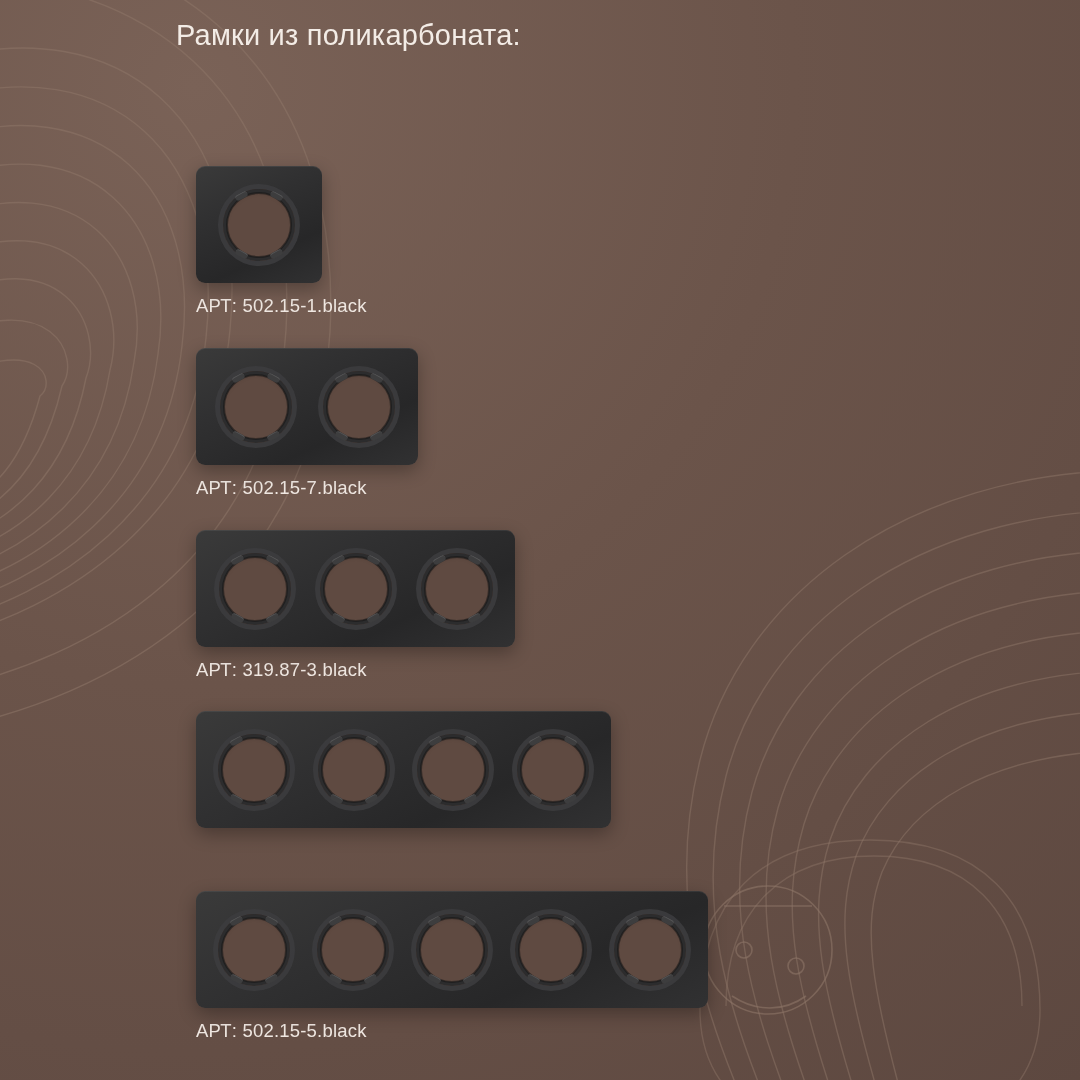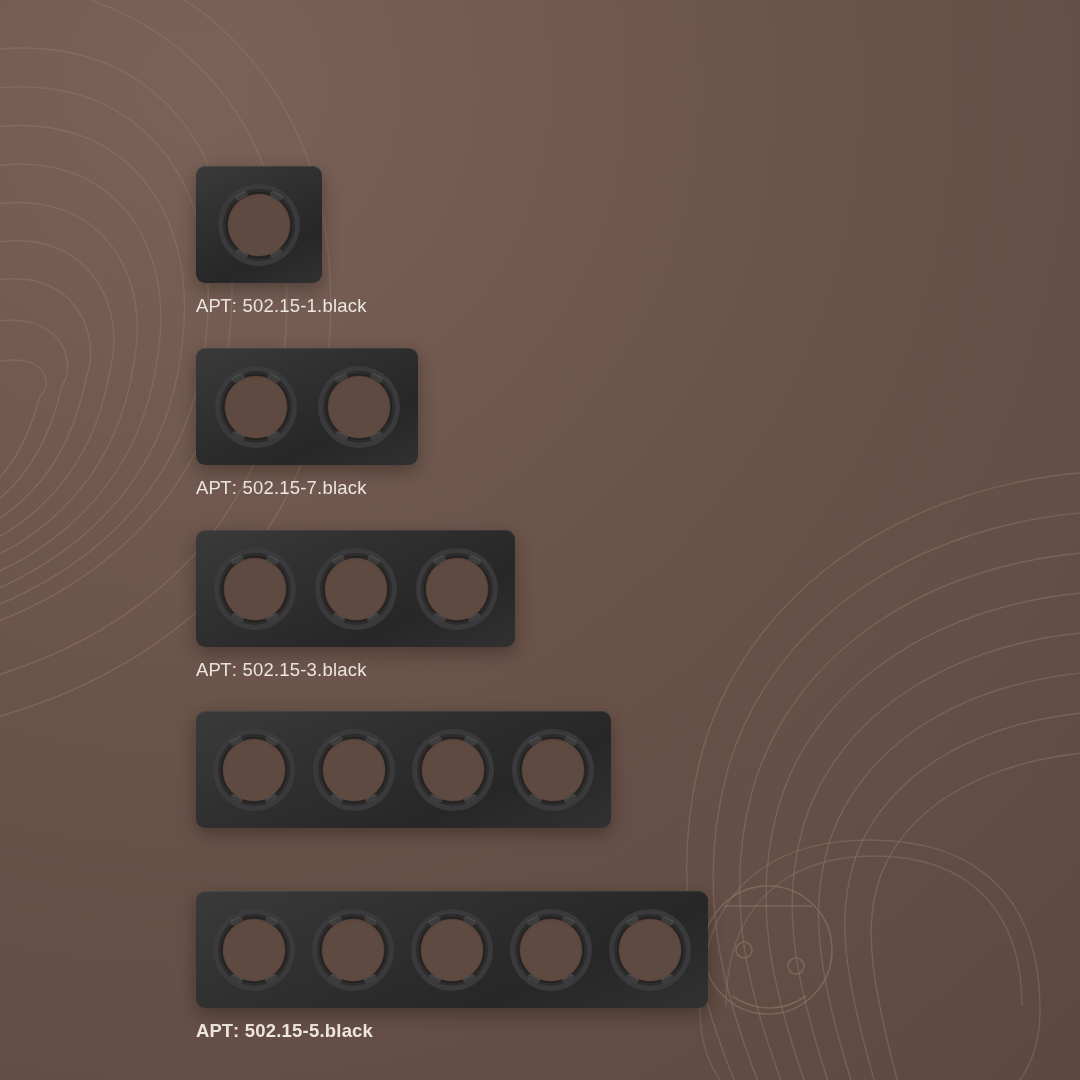--- a/index.html
+++ b/index.html
@@ -148,20 +148,21 @@
       <g fill="none" stroke="#8e7668" stroke-width="1.6" opacity="0.6">
         <circle cx="768" cy="950" r="64"></circle>
         <path d="M724 906 L 812 906"></path>
         <path d="M732 996 C 756 1012, 784 1012, 806 996"></path>
         <circle cx="744" cy="950" r="8"></circle>
         <circle cx="796" cy="966" r="8"></circle>
       </g>
     </svg>
   </div>
 
+  <div class="page-title">Рамки из поликарбоната:</div>
 
   <div class="items" id="product-list">
       <div class="item" style="left: 176px; top: 166px;">
         <div class="frame" style="width: 126px; height: 117px;">
           <div class="hole">
             <span class="tab t1"></span>
             <span class="tab t2"></span>
             <span class="tab t3"></span>
             <span class="tab t4"></span>
           </div>
@@ -199,21 +200,21 @@
             <span class="tab t3"></span>
             <span class="tab t4"></span>
           </div>
           <div class="hole">
             <span class="tab t1"></span>
             <span class="tab t2"></span>
             <span class="tab t3"></span>
             <span class="tab t4"></span>
           </div>
         </div>
-        <div class="caption">АРТ: 502.15-3.black</div>
+        <div class="caption">АРТ: 319.87-3.black</div>
       </div>
       <div class="item" style="left: 176px; top: 711px;">
         <div class="frame" style="width: 415px; height: 117px;">
           <div class="hole">
             <span class="tab t1"></span>
             <span class="tab t2"></span>
             <span class="tab t3"></span>
             <span class="tab t4"></span>
           </div>
           <div class="hole">
@@ -229,21 +230,21 @@
             <span class="tab t4"></span>
           </div>
           <div class="hole">
             <span class="tab t1"></span>
             <span class="tab t2"></span>
             <span class="tab t3"></span>
             <span class="tab t4"></span>
           </div>
         </div>
       </div>
-      <div class="item" style="left: 176px; top: 891px; font-weight: bold;">
+      <div class="item" style="left: 176px; top: 891px;">
         <div class="frame" style="width: 512px; height: 117px;">
           <div class="hole">
             <span class="tab t1"></span>
             <span class="tab t2"></span>
             <span class="tab t3"></span>
             <span class="tab t4"></span>
           </div>
           <div class="hole">
             <span class="tab t1"></span>
             <span class="tab t2"></span>

